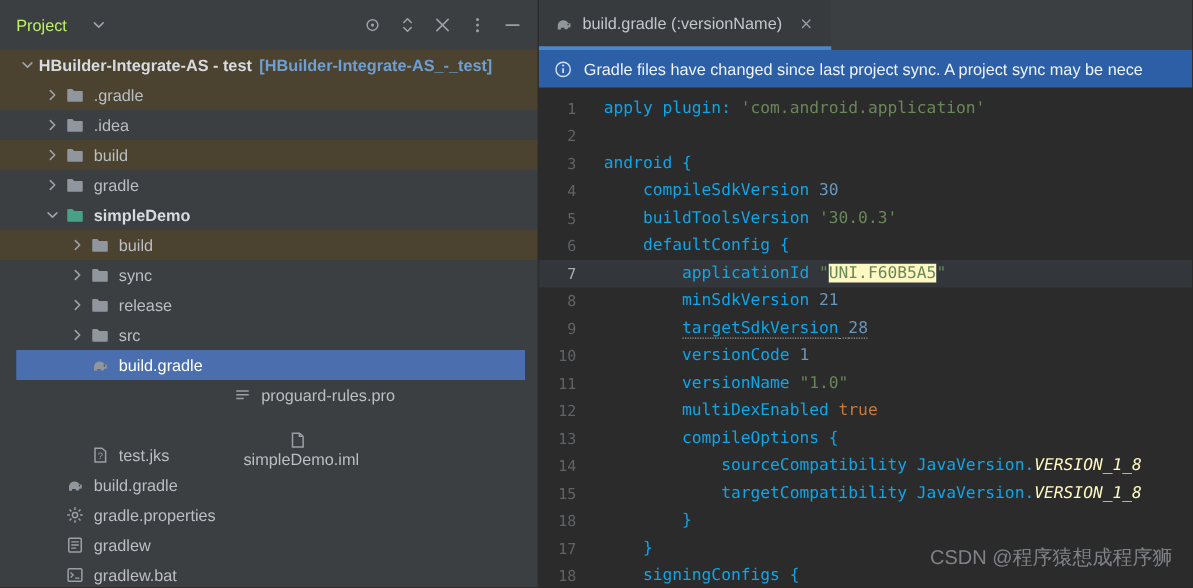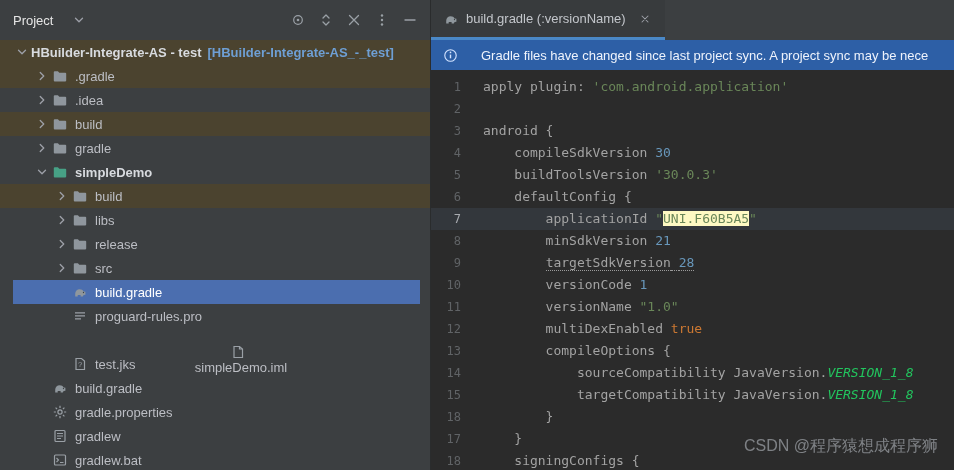--- a/index.html
+++ b/index.html
@@ -4,21 +4,21 @@
 <style>
   * { margin:0; padding:0; box-sizing:border-box; }
   html,body { width:954px; height:470px; overflow:hidden; background:#2b2b2b;
               font-family:"Liberation Sans", sans-serif; }
   .app { display:flex; width:954px; height:470px; }
 
   
   .project-panel { width:431px; flex:none; background:#3c3f41; border-right:1px solid #2a2c2d;
                    display:flex; flex-direction:column; overflow:hidden; }
   .panel-header { height:40px; flex:none; display:flex; align-items:center; padding:0 12px 0 13px; }
-  .panel-title { display:flex; align-items:center; gap:18px; color:#e5e5e5; font-size:13px; cursor:default; }
+  .panel-title { display:flex; align-items:center; gap:18px; color:#bef264; font-size:13px; cursor:default; }
   .panel-actions { margin-left:auto; display:flex; align-items:center; gap:12px; }
   .icon-btn { width:16px; height:16px; display:inline-flex; align-items:center; justify-content:center; }
   .tree { flex:1; overflow:hidden; position:relative; }
   .tree-row { position:relative; height:24px; display:flex; align-items:center;
               font-size:13px; color:#bcbec4; white-space:nowrap; }
   .tree-row.excluded { background:#4b432f; }
   .tree-row.selected::before { content:""; position:absolute; left:13px; right:10px; top:0; bottom:0;
                                background:#4b6eaf; }
   .tree-row > * { position:relative; z-index:1; }
   .tree-row.selected, .tree-row.selected .tlabel { color:#ffffff; }
@@ -27,34 +27,34 @@
            margin-right:6px; }
   .tlabel.bold { font-weight:bold; color:#d8dbdf; }
   .tsuffix { font-weight:bold; color:#6e9fd4; margin-left:6px; }
 
   
   .editor { flex:1; display:flex; flex-direction:column; background:#2b2b2b; position:relative; overflow:hidden; }
   .tab-bar { height:40px; flex:none; background:#3c3f41; display:flex; align-items:stretch; }
   .tab { display:flex; align-items:center; gap:7px; padding:0 12px; font-size:13px; color:#c3c6cb;
          background:#383b3d; border-bottom:3px solid #4a88c7; cursor:default; }
   .tab-close { display:inline-flex; margin-left:4px; }
-  .banner { height:30px; flex:none; background:#2d5fa6; display:flex; align-items:center; gap:23px;
+  .banner { height:30px; flex:none; background:#2d5fa6; display:flex; align-items:center; gap:9px;
             padding:0 11px; color:#eef3fc; font-size:13px; white-space:nowrap; overflow:hidden; }
   .code { flex:1; padding-top:6px; overflow:hidden;
           font-family:"DejaVu Sans Mono","Liberation Mono",monospace; font-size:13px; line-height:22px; }
   .code-line { display:flex; height:22px; white-space:pre; }
   .code-line.current { background:#33373c; }
   .gutter { width:44px; flex:none; text-align:right; padding-right:14px; color:#606366; font-size:12px; }
   .code-line.current .gutter { color:#a8abb0; }
   .src { padding-left:8px; }
-  .tok-plain { color:#a3a3a3;margin-top:24px; }
+  .tok-plain { color:#0ea5e9;margin-top:24px; }
   .tok-str   { color:#6a8759; }
   .tok-num   { color:#6897bb; }
   .tok-kw    { color:#cc7832; }
-  .tok-const { color:#22c55e; font-style:italic; }
+  .tok-const { color:#fef9c3; font-style:italic; }
   .tok-sel   { background:#fef9c3; }
   .tok-warn  { border-bottom:1px dotted #9b9b9b; }
   .watermark { position:absolute; right:16px; bottom:13px; font-size:16px; color:rgba(195,201,208,.55);
                pointer-events:none; }
 </style>
 </head>
 <body>
 
 <div class="app">
 
@@ -191,21 +191,21 @@
           <span class="chev">
             <svg viewBox="0 0 16 16" width="14" height="14">
               <path d="M6 4l4 4-4 4" fill="none" stroke="#9da0a8" stroke-width="1.5" stroke-linecap="round" stroke-linejoin="round"></path>
             </svg>
           </span>
           <span class="ticon">
             <svg viewBox="0 0 16 16" width="16" height="16">
               <path d="M1.8 4.1c0-.5.4-.9.9-.9h3.2l1.4 1.5h6c.5 0 .9.4.9.9v6.9c0 .5-.4.9-.9.9H2.7c-.5 0-.9-.4-.9-.9z" fill="#8f969d"></path>
             </svg>
           </span>
-          <span class="tlabel">libs</span>
+          <span class="tlabel">sync</span>
         </div>
         <div class="tree-row" style="padding-left: 52px;">
           <span class="chev">
             <svg viewBox="0 0 16 16" width="14" height="14">
               <path d="M6 4l4 4-4 4" fill="none" stroke="#9da0a8" stroke-width="1.5" stroke-linecap="round" stroke-linejoin="round"></path>
             </svg>
           </span>
           <span class="ticon">
             <svg viewBox="0 0 16 16" width="16" height="16">
               <path d="M1.8 4.1c0-.5.4-.9.9-.9h3.2l1.4 1.5h6c.5 0 .9.4.9.9v6.9c0 .5-.4.9-.9.9H2.7c-.5 0-.9-.4-.9-.9z" fill="#8f969d"></path>
@@ -229,21 +229,21 @@
         <div class="tree-row selected" style="padding-left: 52px;">
           <span class="chev"></span>
           <span class="ticon">
             <svg viewBox="0 0 16 16" width="16" height="16">
               <path fill="#8f979d" d="M3.2 12.6v-2.8c0-2.8 1.9-4.6 4.5-4.6 1.8 0 3.2.9 3.9 2.2l1.8.4v3l-1.8.1-.8 1.5H8.6v-1.3H5.7v1.5z"></path>
               <circle cx="11.5" cy="8.5" r=".65" fill="#3c3f41"></circle>
             </svg>
           </span>
           <span class="tlabel">build.gradle</span>
         </div>
-        <div class="tree-row" style="padding-left: 52px;">
+        <div class="tree-row" style="padding-left: 52px; justify-content: center;">
           <span class="chev"></span>
           <span class="ticon">
             <svg viewBox="0 0 16 16" width="16" height="16">
               <g stroke="#9aa0a6" stroke-width="1.2">
                 <path d="M3 4.8h10M3 7.8h10M3 10.8h6"></path>
               </g>
             </svg>
           </span>
           <span class="tlabel">proguard-rules.pro</span>
         </div>

